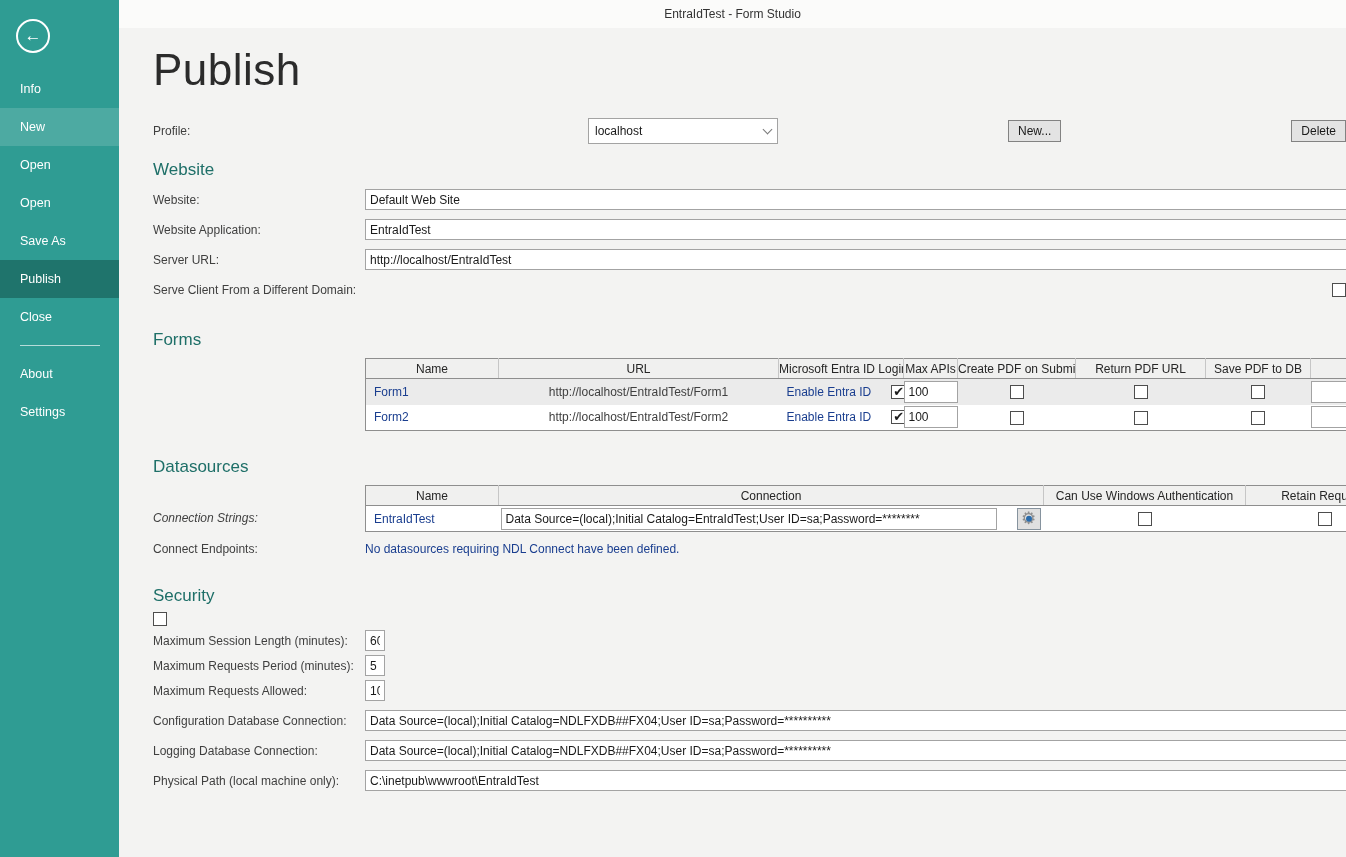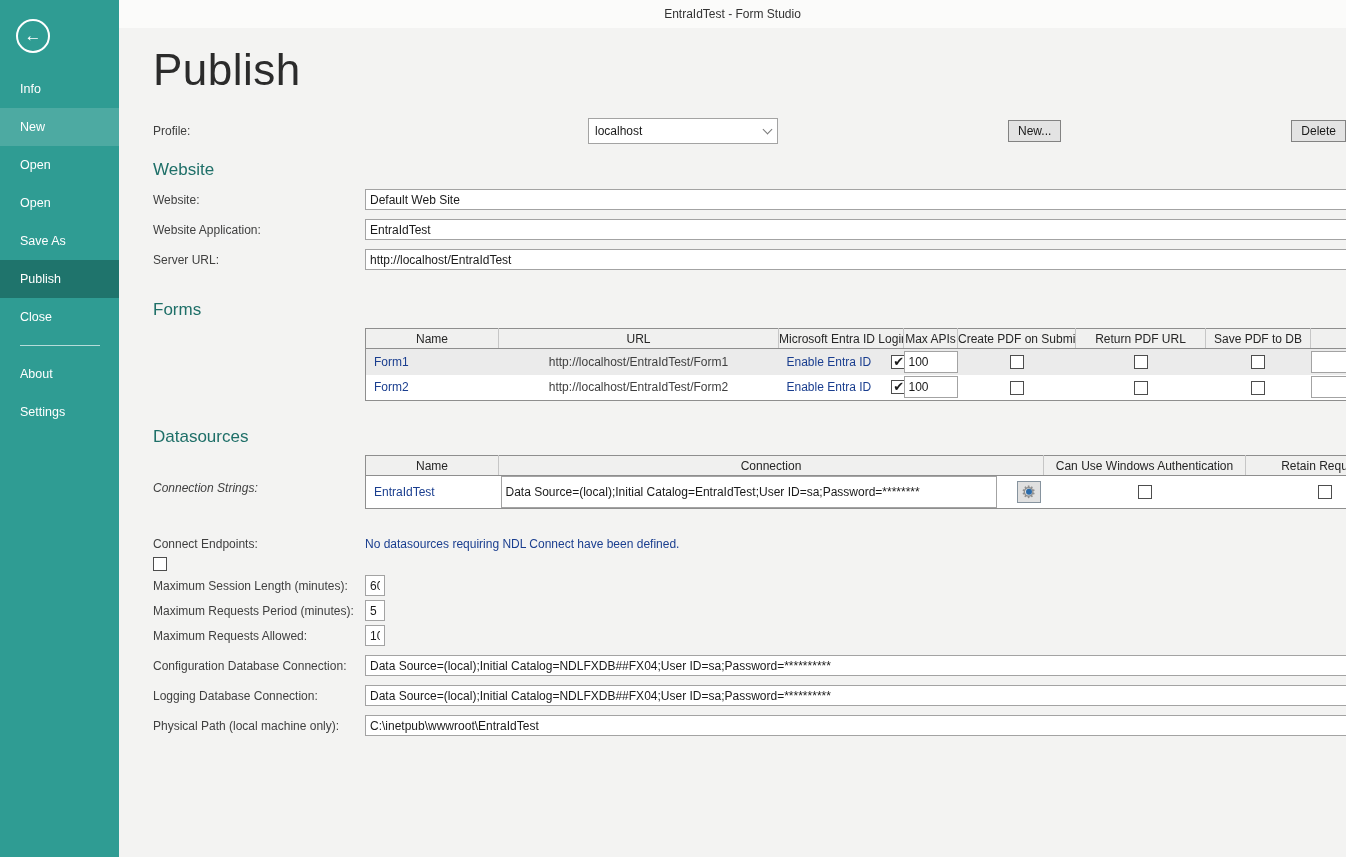--- a/index.html
+++ b/index.html
@@ -124,21 +124,21 @@
   .link { color: #1a3e8f; cursor: pointer; text-decoration: none; }
   .cell-flex { display: flex; align-items: center; gap: 20px; padding: 0 3px 0 8px; }
   .cell-flex .grow { flex: 1; }
   td .cell-input { width: 100%; height: 22px; }
   .ck-center { display: inline-block; vertical-align: middle; }
 
   .forms-block { margin-left: 212px; margin-top: 8px; }
   .ds-row { display: flex; align-items: flex-start; margin-top: 8px; }
   .ds-label { flex: 0 0 212px; padding-top: 26px; font-style: italic; }
 
-  .endpoints-row { display: flex; margin-top: 28px; }
+  .endpoints-row { display: flex; margin-top: 10px; }
   .endpoints-msg { color: #1a3e8f; }
 
   .sec-row { display: flex; align-items: center; margin-top: 4px; }
   .num-input { width: 20px; height: 19px; padding: 1px 2px; }
 
   .mt16 { margin-top: 16px; }
   .mt22 { margin-top: 22px; }
   .mt26 { margin-top: 26px; }
   .mt30 { margin-top: 30px; }
 </style>
@@ -187,20 +187,24 @@
     <span class="field-label">Website:</span>
     <input class="text-input stretch" value="Default Web Site" style="">
   </div>
   <div class="field-row">
     <span class="field-label">Website Application:</span>
     <input class="text-input stretch" value="EntraIdTest" style="">
   </div>
   <div class="field-row">
     <span class="field-label">Server URL:</span>
     <input class="text-input stretch" value="http://localhost/EntraIdTest" style="">
+  </div>
+  <div class="field-row">
+    <span class="field-label nowrap">Serve Client From a Different Domain:</span>
+    <span class="checkbox"></span>
   </div>
 
   <h2 class="section-heading mt30">Forms</h2>
 
   <div class="forms-block">
     <table class="data-table" style="width:1065px">
       <colgroup>
         <col style="width:133px">
           <col style="width:280px">
           <col style="width:125px">
@@ -274,38 +278,39 @@
           <tr>
         <th>Name</th>
         <th>Connection</th>
         <th>Can Use Windows Authentication</th>
         <th>Retain Requests</th>
       </tr>
       <tr>
         <td class="cell-left"><span class="link">EntraIdTest</span></td>
         <td>
           <div class="cell-flex" style="padding-left:2px">
-            <input class="text-input grow" style="height: 32px;" value="Data Source=(local);Initial Catalog=EntraIdTest;User ID=sa;Password=********">
+            <input class="text-input grow" style="height: 22px;" value="Data Source=(local);Initial Catalog=EntraIdTest;User ID=sa;Password=********">
             <span class="gear-btn">
                   <span class="gear-glyph">⚙</span>
                 </span>
           </div>
         </td>
         <td class="cell-center"><span class="checkbox ck-center"></span></td>
         <td class="cell-center"><span class="checkbox ck-center"></span></td>
       </tr>
     </tbody>
       </table>
   </div>
 
   <div class="endpoints-row">
     <span class="field-label">Connect Endpoints:</span>
     <span class="endpoints-msg">No datasources requiring NDL Connect have been defined.</span>
   </div>
 
+  <h2 class="section-heading mt30">Security</h2>
 
   <div class="sec-row" style="margin-top:6px">
     <span class="checkbox"></span>
   </div>
   <div class="sec-row">
     <span class="field-label nowrap">Maximum Session Length (minutes):</span>
     <input class="text-input num-input" value="60" style="">
   </div>
   <div class="sec-row">
     <span class="field-label nowrap">Maximum Requests Period (minutes):</span>

